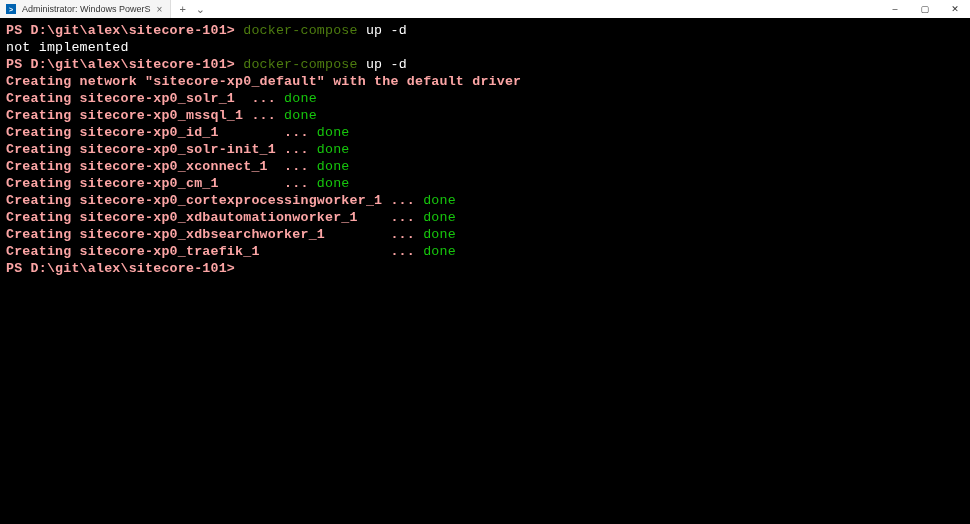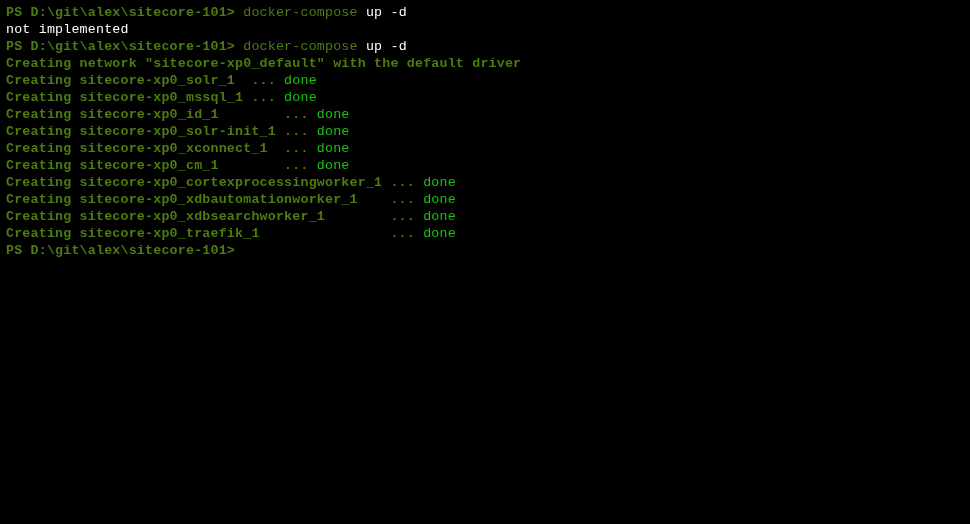--- a/index.html
+++ b/index.html
@@ -94,23 +94,41 @@
       font-family: Consolas, "Courier New", monospace;
       font-size: 13.3px;
       line-height: 17px;
       color: #ffffff;
       white-space: pre;
       overflow: hidden;
       letter-spacing: 0.2px;
     }
     .yellow { color: #4d7c0f; }
     .green { color: #16c60c; }
-    .white { color: #4d7c0f; font-weight: bold; }
+    .white { color: #fca5a5; font-weight: bold; }
   </style>
 </head>
 <body>
 
 <div class="window">
 
+  <div class="titlebar">
+    <div class="titlebar-left">
+      <div class="tab">
+        <span class="tab-icon">&gt;</span>
+        <span class="tab-title">Administrator: Windows PowerS</span>
+        <span class="tab-close">×</span>
+      </div>
+      <div class="tab-actions">
+        <span>+</span>
+        <span>⌄</span>
+      </div>
+    </div>
+    <div class="titlebar-right">
+      <div class="win-btn">–</div>
+      <div class="win-btn">▢</div>
+      <div class="win-btn close-btn">✕</div>
+    </div>
+  </div>
 
   <div class="terminal" id="terminal"><div><span class="white">PS D:\git\alex\sitecore-101&gt; </span><span class="yellow">docker-compose </span><span>up </span><span>-d</span></div><div><span>not implemented</span></div><div><span class="white">PS D:\git\alex\sitecore-101&gt; </span><span class="yellow">docker-compose </span><span>up </span><span>-d</span></div><div><span class="white">Creating network "sitecore-xp0_default" with the default driver</span></div><div><span class="white">Creating sitecore-xp0_solr_1  ... </span><span class="green">done</span></div><div><span class="white">Creating sitecore-xp0_mssql_1 ... </span><span class="green">done</span></div><div><span class="white">Creating sitecore-xp0_id_1        ... </span><span class="green">done</span></div><div><span class="white">Creating sitecore-xp0_solr-init_1 ... </span><span class="green">done</span></div><div><span class="white">Creating sitecore-xp0_xconnect_1  ... </span><span class="green">done</span></div><div><span class="white">Creating sitecore-xp0_cm_1        ... </span><span class="green">done</span></div><div><span class="white">Creating sitecore-xp0_cortexprocessingworker_1 ... </span><span class="green">done</span></div><div><span class="white">Creating sitecore-xp0_xdbautomationworker_1    ... </span><span class="green">done</span></div><div><span class="white">Creating sitecore-xp0_xdbsearchworker_1        ... </span><span class="green">done</span></div><div><span class="white">Creating sitecore-xp0_traefik_1                ... </span><span class="green">done</span></div><div><span class="white">PS D:\git\alex\sitecore-101&gt;</span></div></div>
 
 </div>
 
 </body></html>

